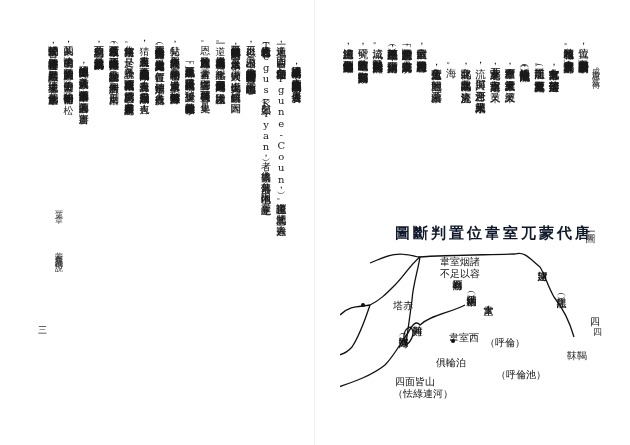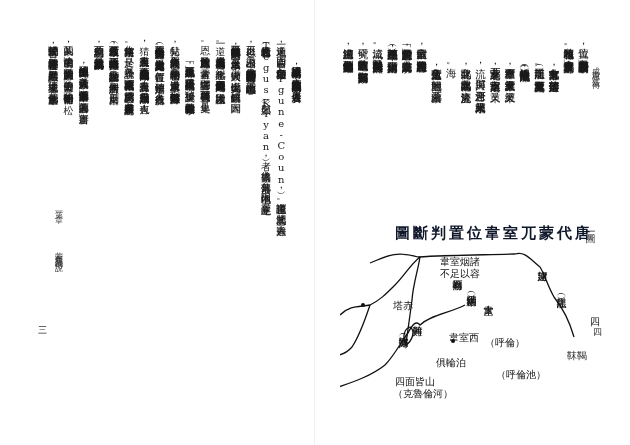--- a/index.html
+++ b/index.html
@@ -113,15 +113,15 @@
 <div class="map-label v" style="left:466px; top:288px;">（額爾古納）</div>
 <div class="map-label v" style="left:483px; top:297px;">大室韋</div>
 <div class="map-label" style="left:393px; top:299px;">塔赤</div>
 <div class="map-label v" style="left:412px; top:318px;">斡難河</div>
 <div class="map-label v" style="left:398px; top:330px;">（鄂嫩河）</div>
 <div class="map-label" style="left:449px; top:331px;">韋室西</div>
 <div class="map-label" style="left:485px; top:336px;">（呼倫）</div>
 <div class="map-label" style="left:436px; top:356px;">俱輪泊</div>
 <div class="map-label" style="left:467px; top:368px;margin-left:29px;">（呼倫池）</div>
 <div class="map-label" style="left:395px; top:375px;">四面皆山</div>
-<div class="map-label" style="left:393px; top:387px;">（克魯倫河）</div>
+<div class="map-label" style="left:393px; top:387px;">（怯綠連河）</div>
 <div class="map-label" style="left:567px; top:333px;margin-top:16px;">靺鞨</div>
 <div class="map-label" style="left:590px; top:315px;">四</div>
 
 </body></html>

